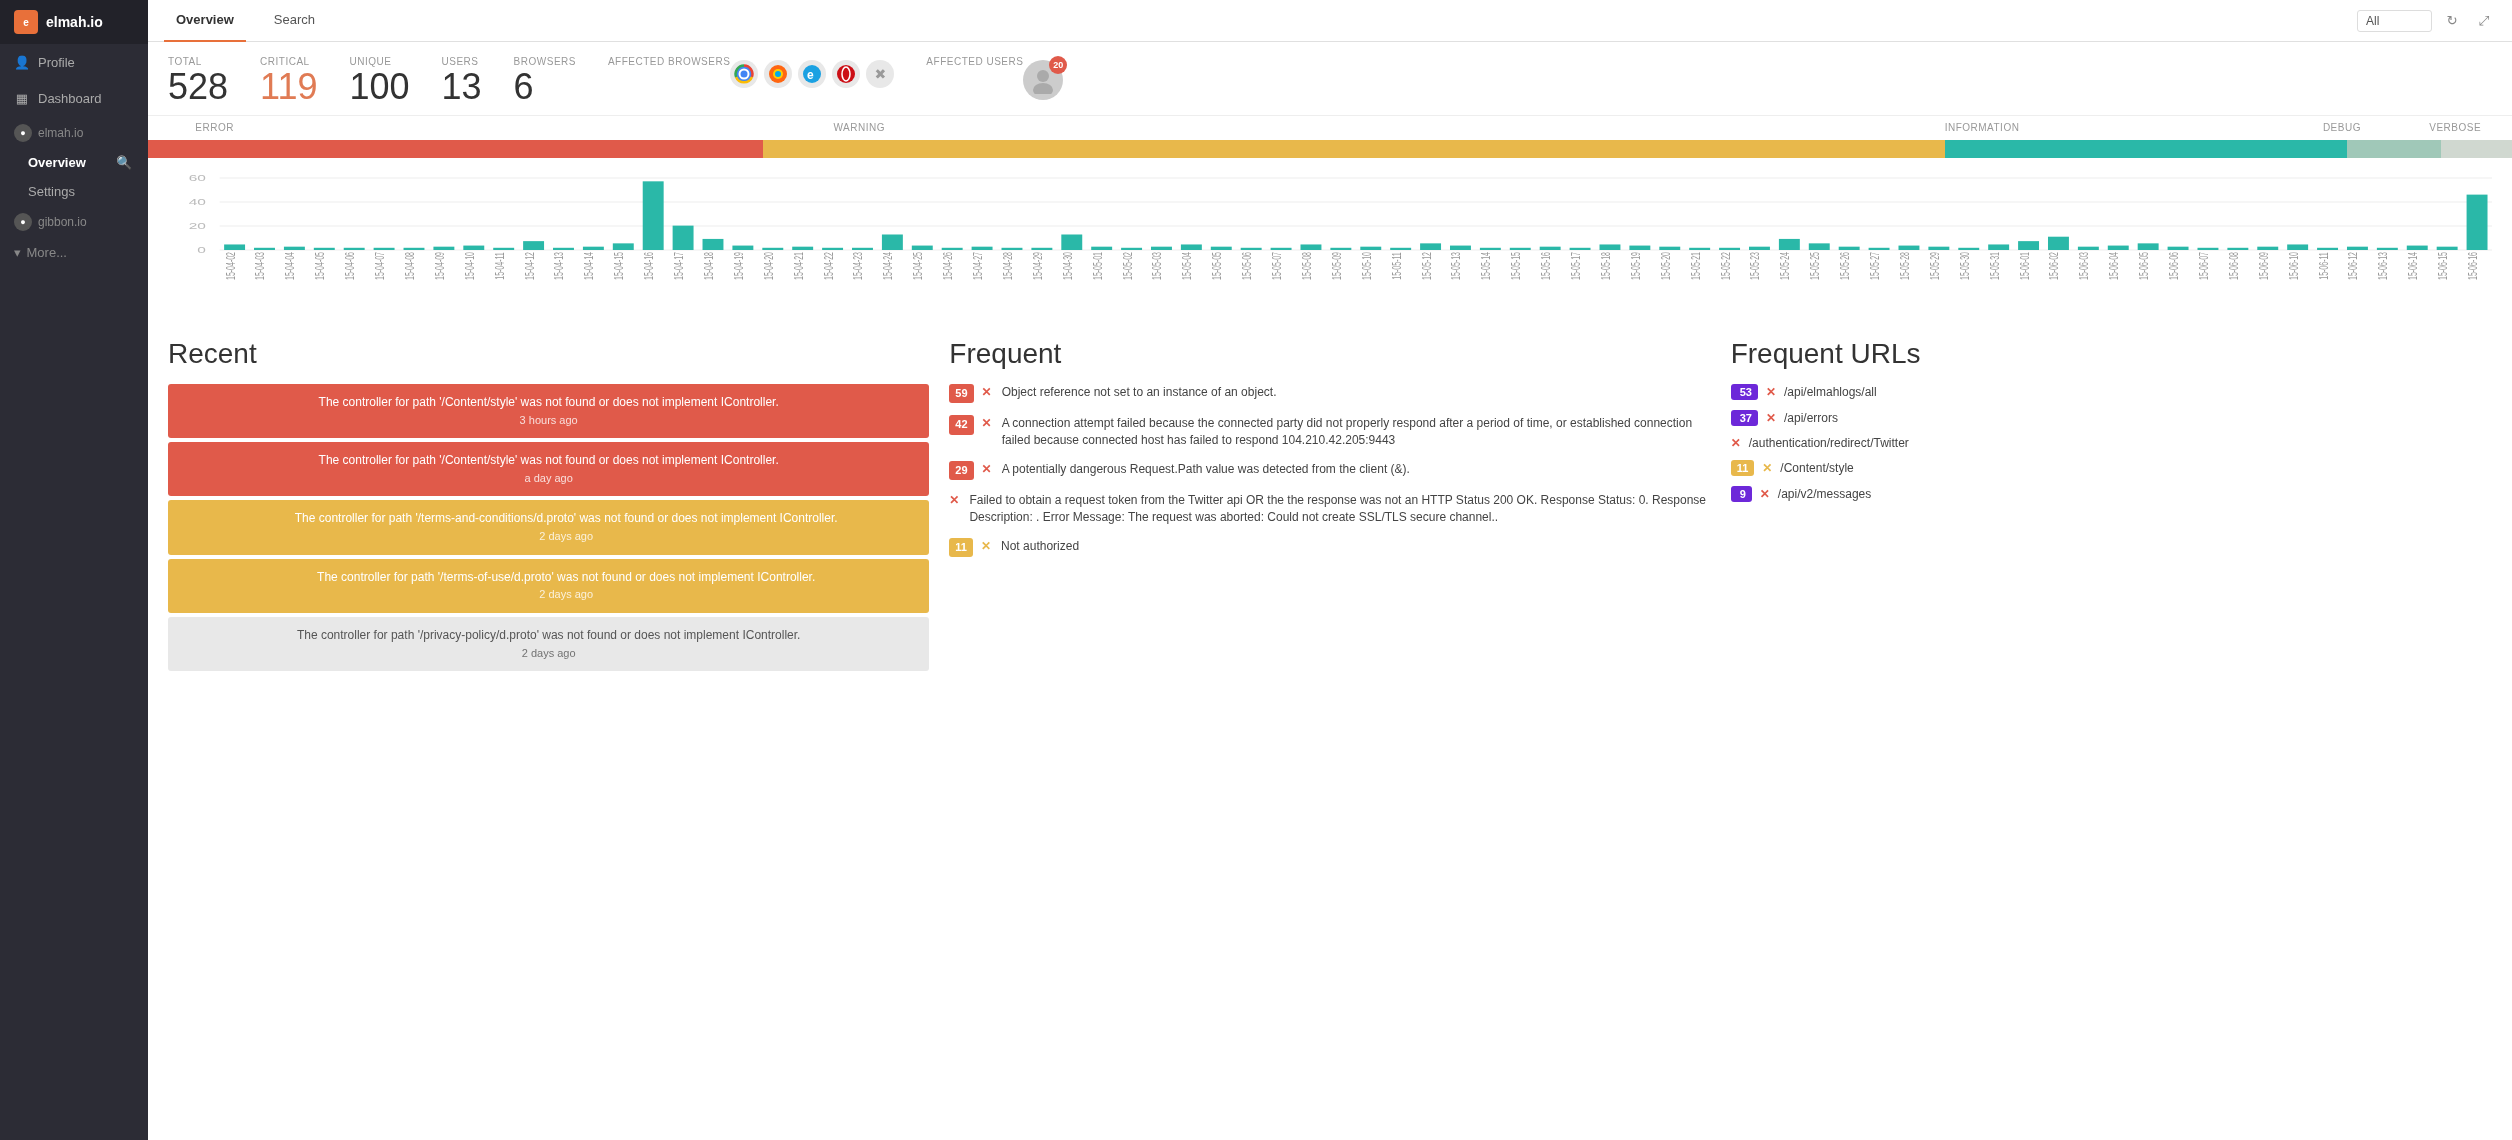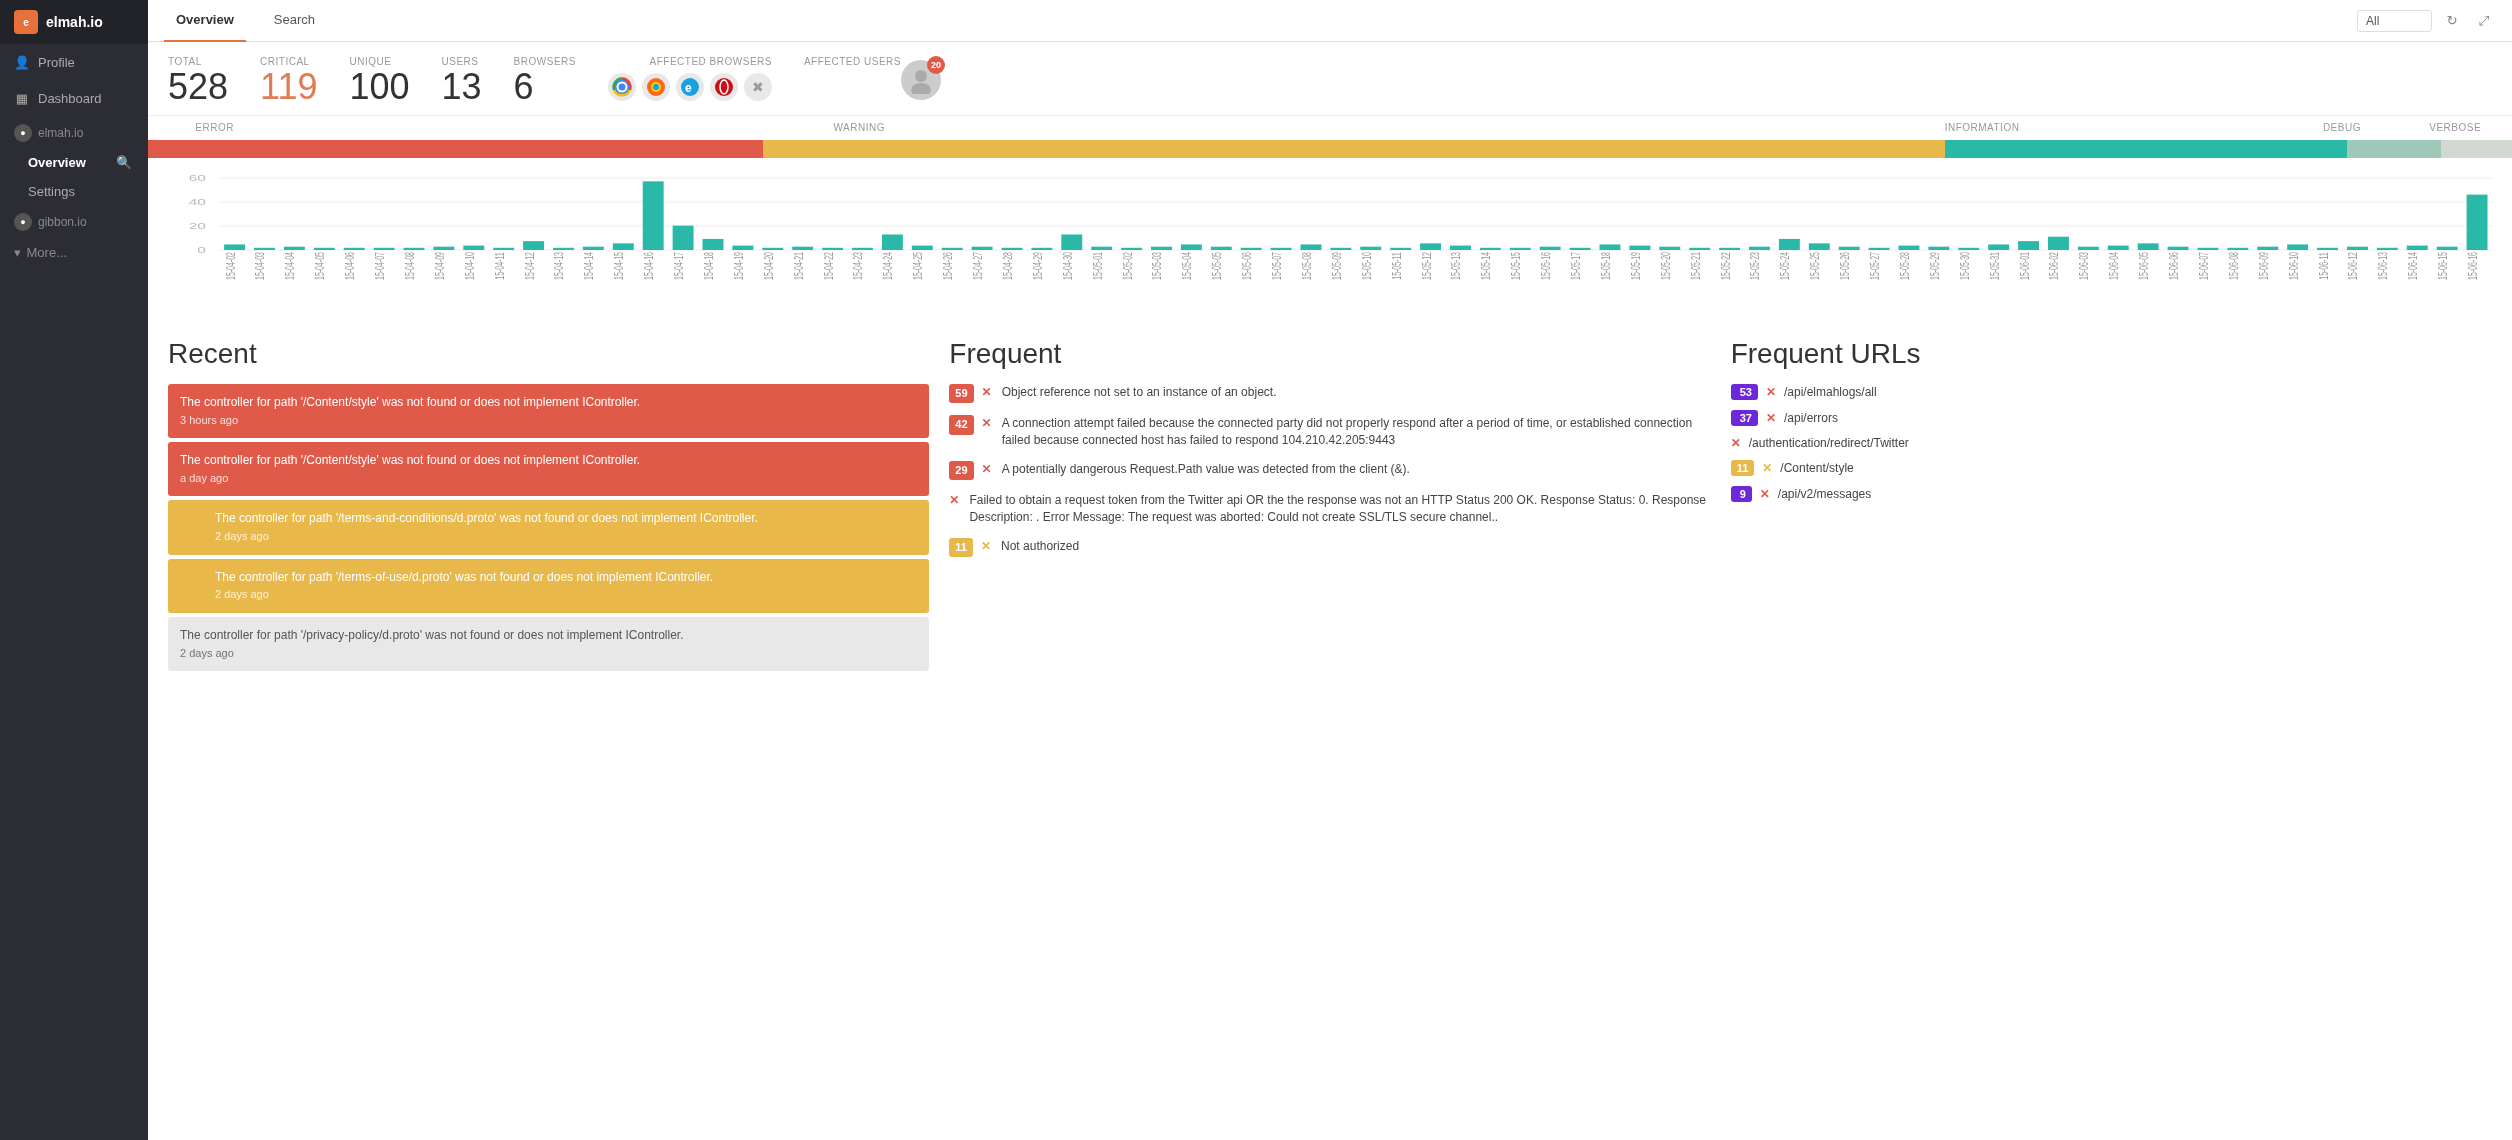--- a/index.html
+++ b/index.html
@@ -147,21 +147,21 @@
     .stat-value {
       font-size: 36px;
       font-weight: 300;
       color: #333;
       line-height: 1;
     }
     .stat-value.critical { color: #e07b54; }
 
     .browsers-group {
       display: flex;
-      flex-direction: column;
+      flex-direction: row;
       text-align: right;
     }
     .browsers-icons {
       display: flex;
       gap: 6px;
       margin-top: 4px;
       align-items: center;
     }
     .browser-icon {
       width: 28px; height: 28px;
@@ -255,20 +255,21 @@
       margin-bottom: 14px;
     }
 
     
     .recent-item {
       padding: 10px 12px;
       margin-bottom: 4px;
       border-radius: 3px;
       font-size: 12px;
       line-height: 1.4;
+      text-align: center;
     }
     .recent-item.error { background: #e05a4a; color: #fff; }
     .recent-item.warning { background: #e8b84b; color: #fff; padding-left: 47px; }
     .recent-item.verbose { background: #e8e8e8; color: #555; }
     .recent-item .time { font-size: 11px; opacity: 0.8; margin-top: 2px; }
 
     
     .frequent-item {
       display: flex;
       align-items: flex-start;

